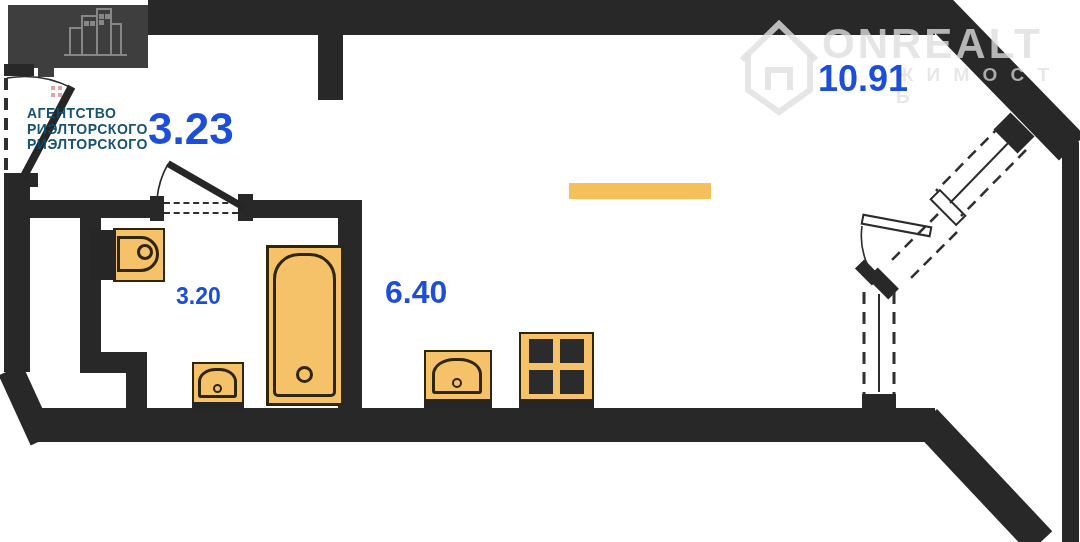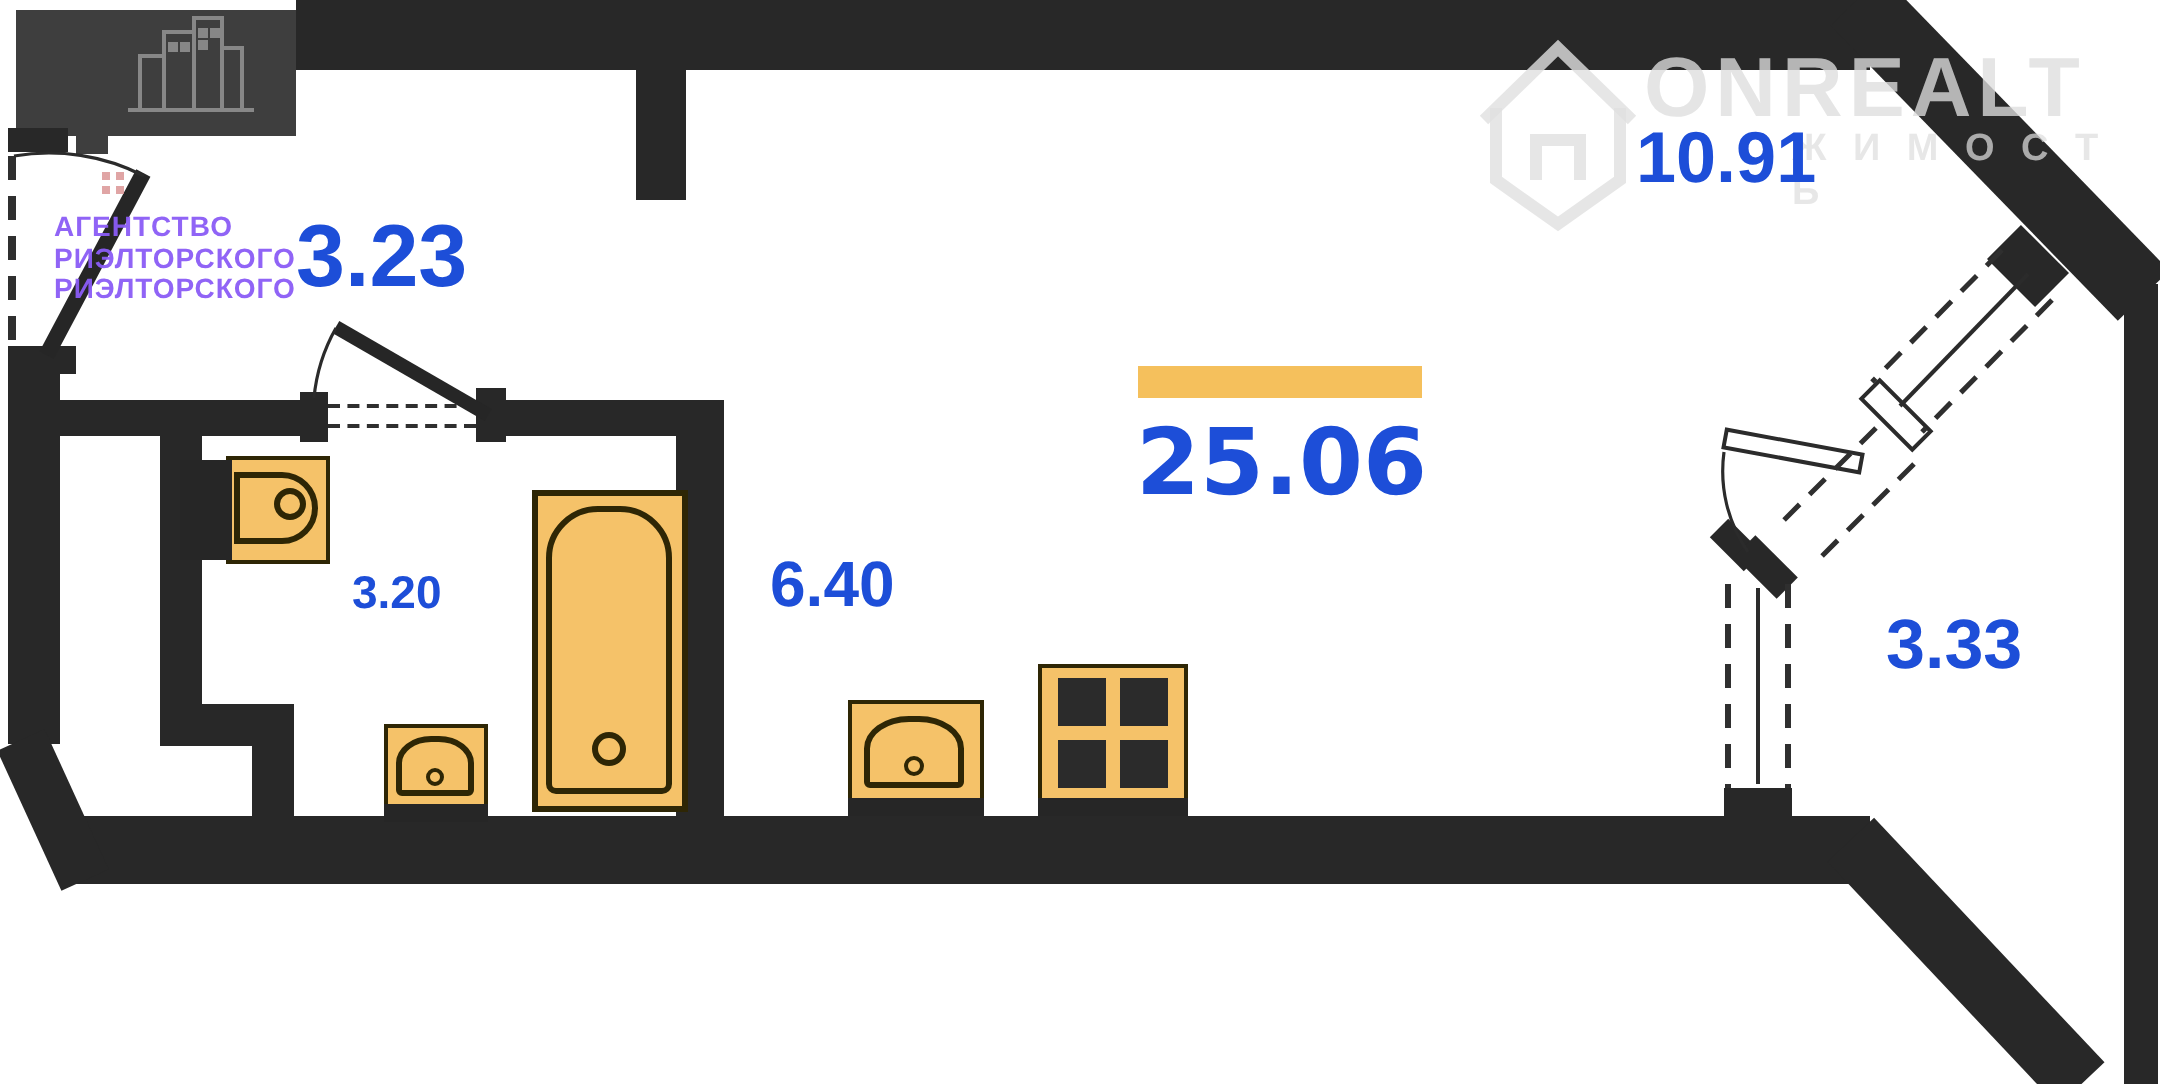--- a/index.html
+++ b/index.html
@@ -10,21 +10,21 @@
   .fix{position:absolute;background:#F5C269;border:2px solid #2e2605;box-sizing:border-box;}
   .base{position:absolute;background:#262626;}
   .lbl{position:absolute;color:#1d4ed8;font-weight:700;white-space:nowrap;}
   .total-lbl{font-family:"DejaVu Sans",sans-serif;}
   svg.overlay{position:absolute;left:0;top:0;pointer-events:none;}
   .dash-open{position:absolute;border-top:2.5px dashed #2f2f2f;border-bottom:2.5px dashed #2f2f2f;box-sizing:border-box;}
   .leaf{position:absolute;background:#262626;}
   .wm-ark-letters{position:absolute;left:30px;top:48px;font-size:62px;font-weight:700;
         letter-spacing:-4px;color:#E7A09D;opacity:.88;}
   .wm-ark-text{position:absolute;left:27px;top:106px;font-size:14px;font-weight:700;
-        color:#8b5cf6;line-height:15.5px;letter-spacing:.5px;opacity:.95;}
+        color:#0c4a6e;line-height:15.5px;letter-spacing:.5px;opacity:.95;}
   .wm-onrealt{position:absolute;left:822px;top:20px;font-size:42px;font-weight:700;
         letter-spacing:3px;color:rgba(222,222,222,.78);}
   .wm-onrealt-sub{position:absolute;left:896px;top:64px;font-size:19px;font-weight:700;
         letter-spacing:4px;color:rgba(222,222,222,.72);}
   .accent-bar{position:absolute;left:569px;top:183px;width:142px;height:16px;background:#F5C05C;}
   .inner{position:absolute;border:3px solid #2e2605;box-sizing:border-box;}
   .dot{position:absolute;border:3px solid #2e2605;border-radius:50%;box-sizing:border-box;}
   .burner{width:24px;height:24px;background:#2b2b2b;}
 </style>
 </head>
@@ -147,20 +147,18 @@
     <g stroke="rgba(224,224,224,0.8)" stroke-width="6" fill="none">
       <path d="M742,60 L779,24 L816,60"></path>
       <path d="M748,54 L748,90 L779,112 L810,90 L810,54"></path>
       <path d="M768,90 L768,70 L790,70 L790,90"></path>
     </g>
   </svg>
   <div class="wm-onrealt">ONREALT</div>
   <div class="wm-onrealt-sub">Ж И М О С Т Ь</div>
 
   <div class="accent-bar"></div>
-  <div class="lbl total-lbl" style="left:568px;top:204px;font-size:46px;">25.06</div>
   <div class="lbl" style="left:148px;top:104px;font-size:44px;">3.23</div>
   <div class="lbl" style="left:176px;top:283px;font-size:23px;">3.20</div>
   <div class="lbl" style="left:385px;top:274px;font-size:32px;">6.40</div>
   <div class="lbl" style="left:818px;top:58px;font-size:36px;">10.91</div>
-  <div class="lbl" style="left:943px;top:303px;font-size:35px;">3.33</div>
 
 </div>
 
 </body></html>

